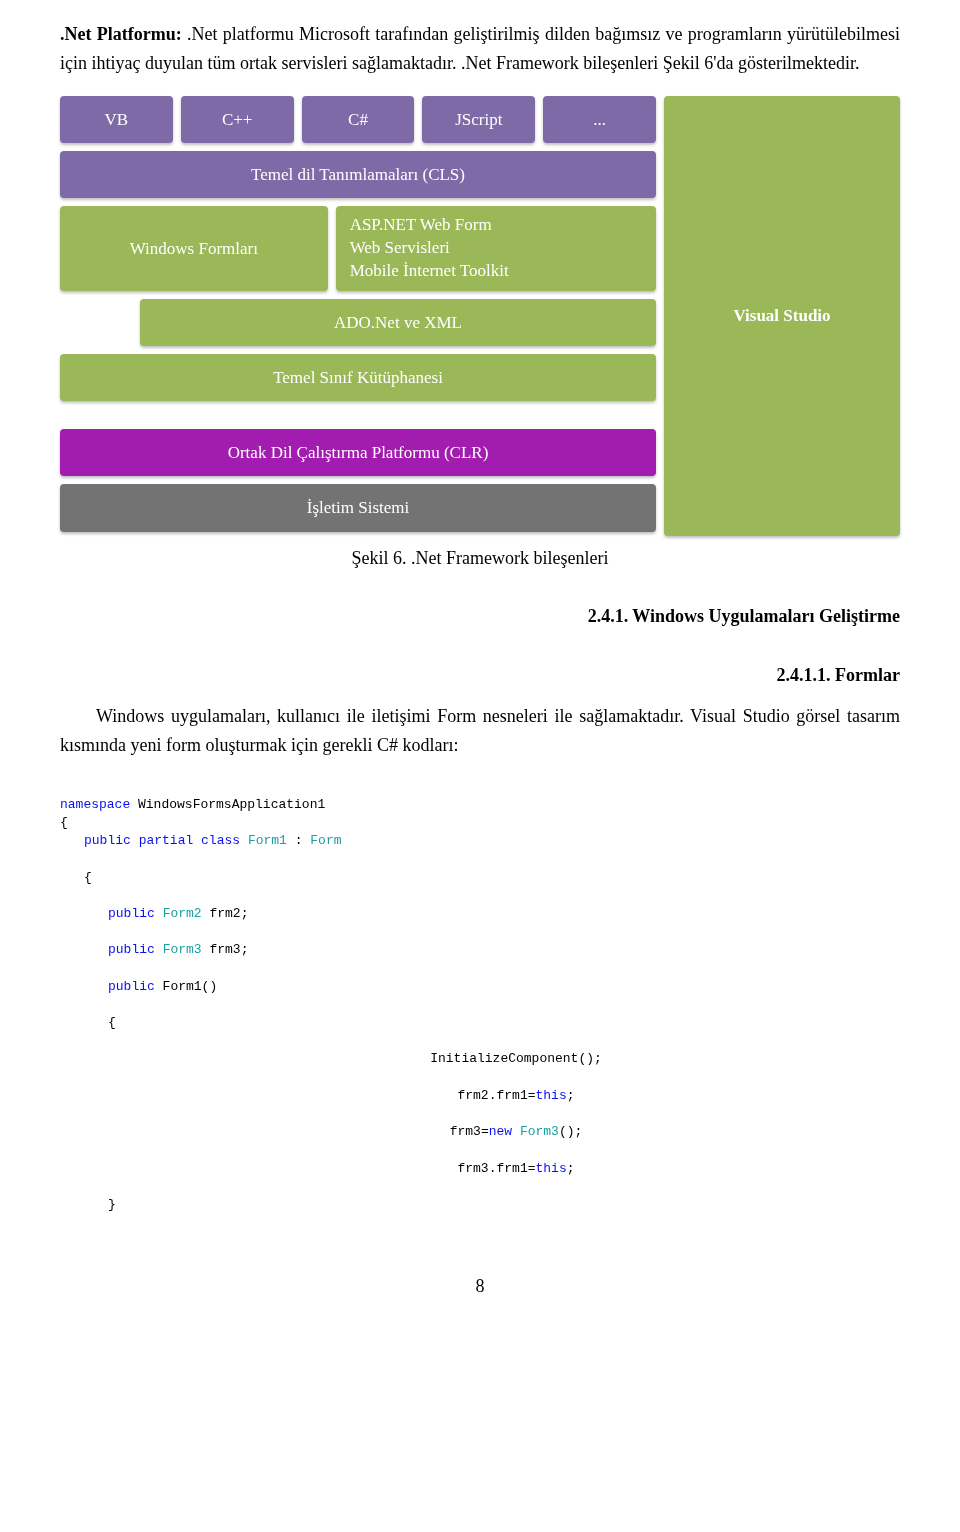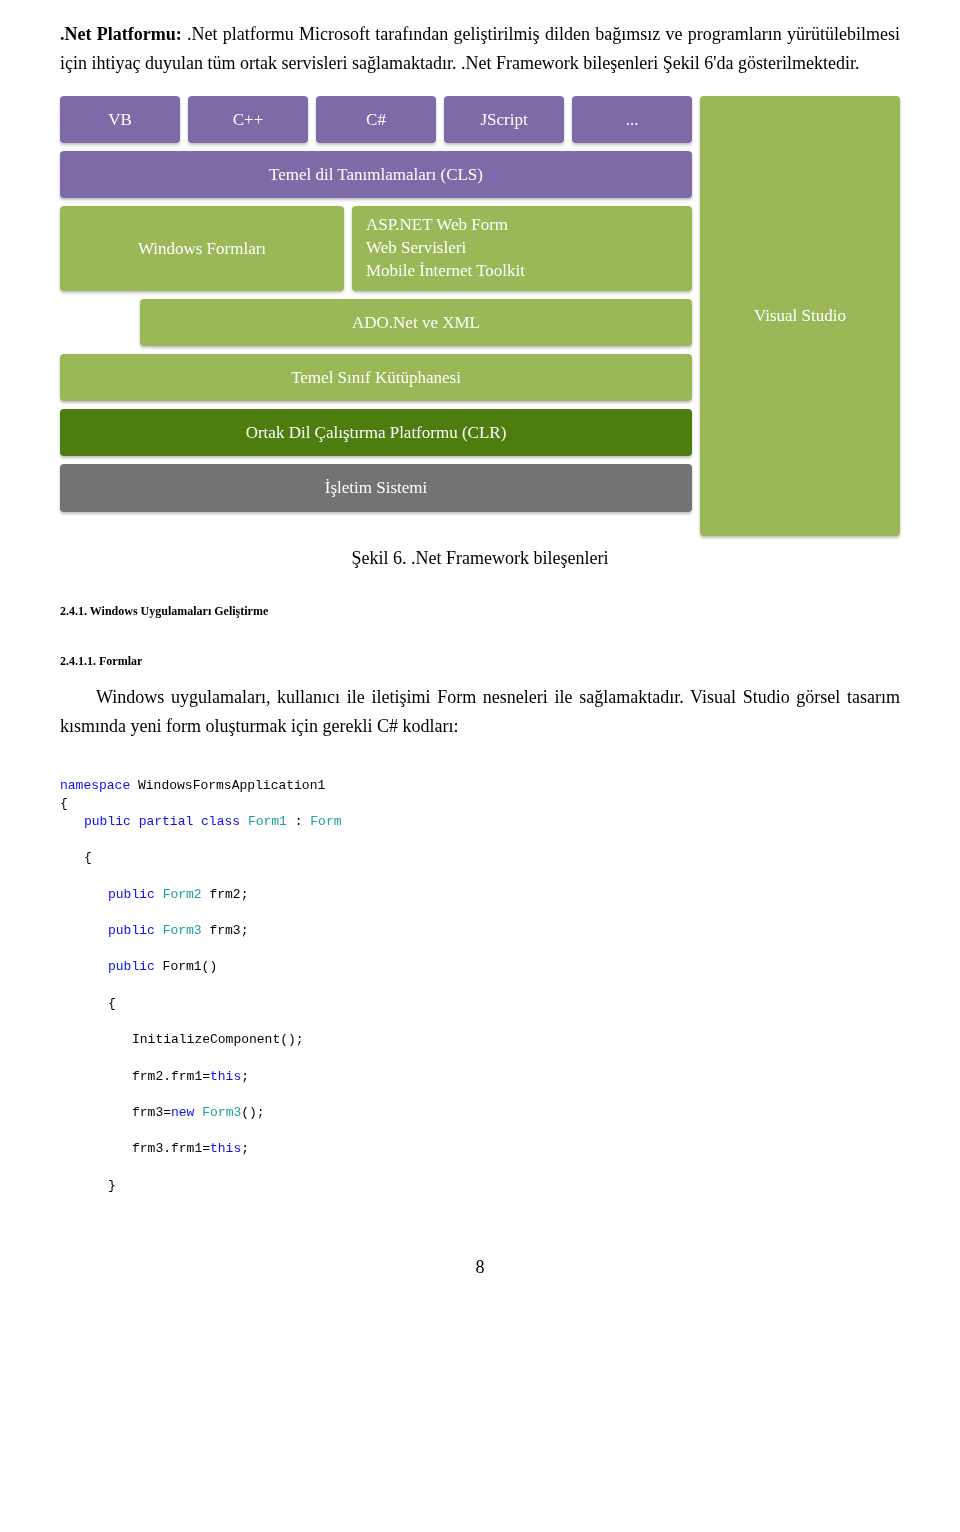--- a/index.html
+++ b/index.html
@@ -23,37 +23,38 @@
     gap: 8px;
     margin: 10px 0 8px 0;
   }
   .diagram-left {
     flex: 1;
     display: flex;
     flex-direction: column;
     gap: 8px;
   }
   .diagram-right {
-    width: 200px;
+    width: 236px;
+    font-weight: bold;
   }
   .box {
     border-radius: 4px;
     box-shadow: 0 2px 3px rgba(0,0,0,0.25);
     color: #fff;
     font-size: 17px;
     display: flex;
     align-items: center;
     justify-content: center;
     padding: 10px 12px;
     text-align: center;
   }
   .row { display: flex; gap: 8px; }
   .purple { background: #7f6aa8; }
   .green { background: #9bb859; }
-  .teal { background: #4d7c0f; }
+  .teal { background: #a21caf; margin-top: 20px; }
   .redb { background: #737373; }
   .lang-box { flex: 1; min-height: 44px; }
   .cls { min-height: 44px; width: 100%; justify-content: center; }
   .asp-row { display: flex; gap: 8px; }
   .asp-left { flex: 1.2; }
   .asp-right { flex: 1; }
   .asp-left.box { justify-content: flex-start; text-align: left; padding: 8px 14px; line-height: 1.35; }
   .asp-right.box { min-height: 76px; }
   .ado { min-height: 44px; margin-left: 80px; margin-right: 0; }
   .bcl { min-height: 44px; }
@@ -68,36 +69,36 @@
     justify-content: center;
   }
   .caption {
     text-align: center;
     font-size: 18px;
     color: #000;
     margin: 6px 0 30px 0;
   }
 
   
-  .h3 { font-weight: bold; margin: 30px 0 12px 0; font-size: 12px; }
+  .h3 { font-weight: bold; margin: 30px 0 12px 0; font-size: 18px; text-align: right; }
 
   
   .code {
     font-family: Liberation Mono, monospace;
     font-size: 13px;
     line-height: 1.4;
     white-space: pre;
     margin-top: 4px;
   }
   .kw { color: #0a10f0; }
   .typ { color: #1aa0a0; }
   .pagenum { text-align: center; margin-top: 40px; font-size: 18px; }
   .indent1 { padding-left: 24px; display: block; }
   .indent2 { padding-left: 48px; display: block; }
-  .indent3 { padding-left: 72px; display: block; }
+  .indent3 { padding-left: 72px; display: block; text-align: center; }
 </style>
 </head>
 <body>
 
 <p class="para justify">
   <span class="bold">.Net Platformu:</span><span> .Net platformu Microsoft tarafından geliştirilmiş dilden bağımsız ve programların yürütülebilmesi için ihtiyaç duyulan tüm ortak servisleri sağlamaktadır. .Net Framework bileşenleri Şekil 6'da gösterilmektedir.</span>
 </p>
 
 <div class="diagram">
   <div class="diagram-left">

